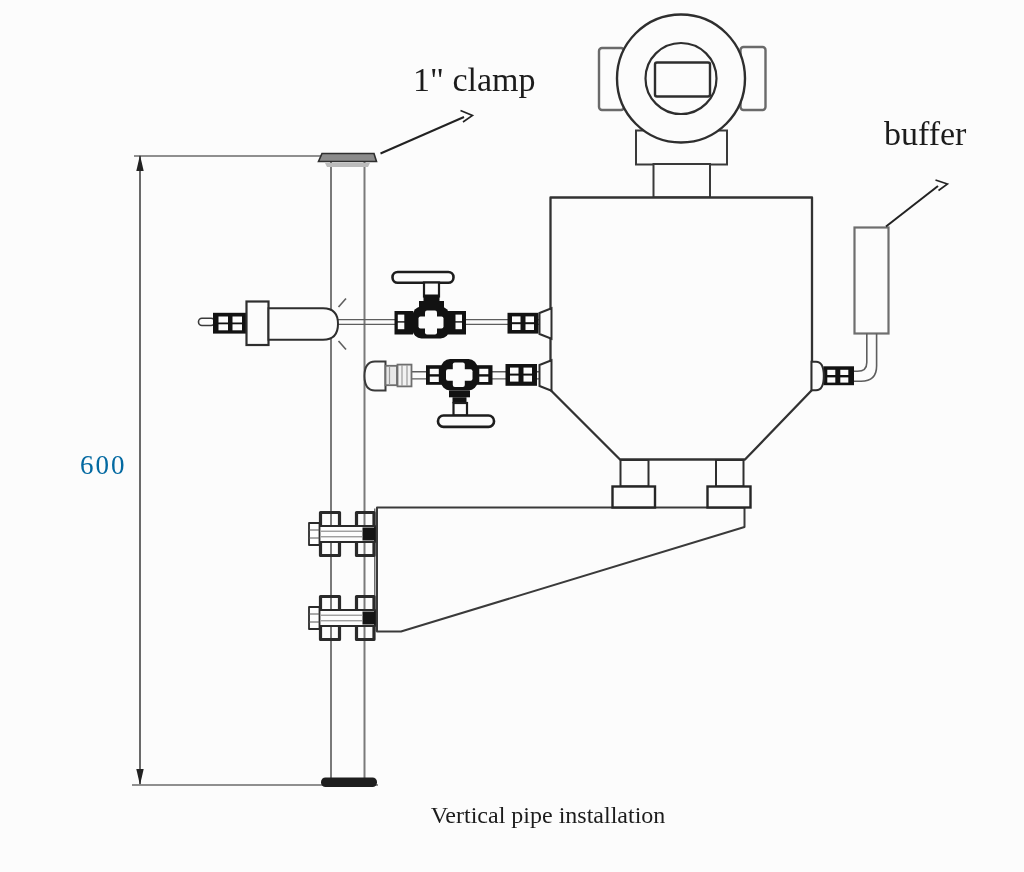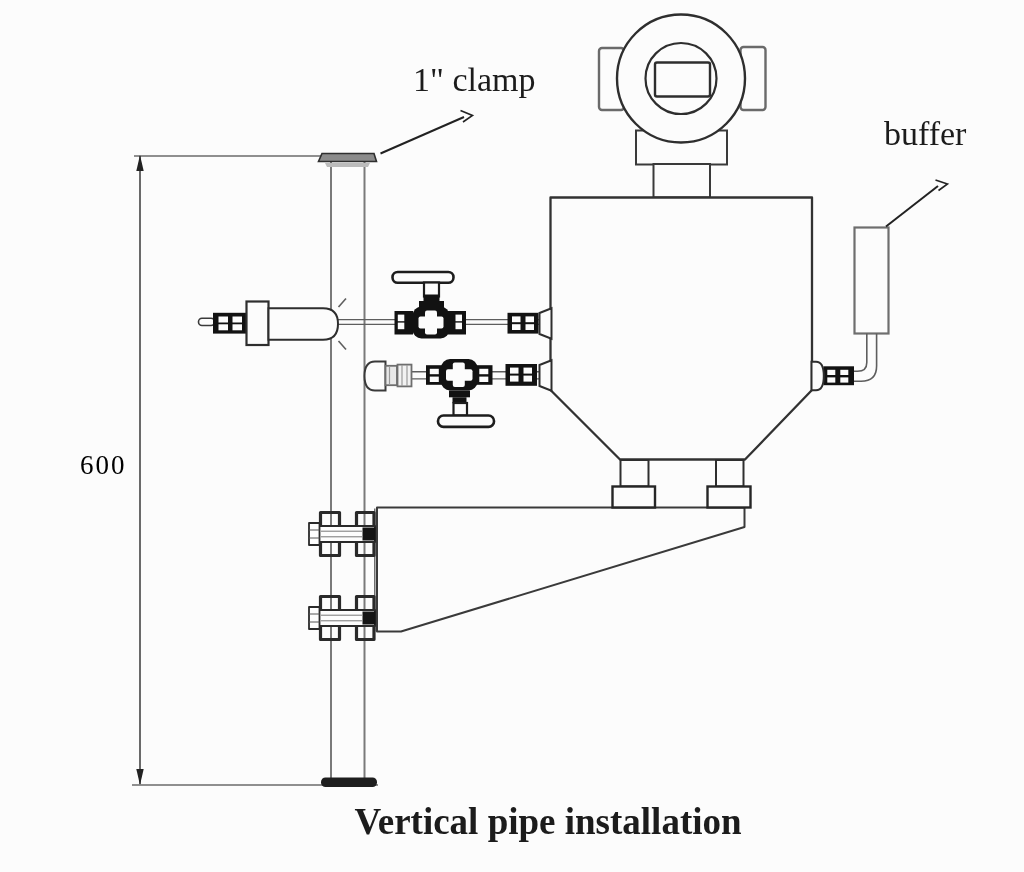--- a/index.html
+++ b/index.html
@@ -12,22 +12,22 @@
   }
   #drawing{position:absolute;left:0;top:0;}
   .label{
     position:absolute;
     color:#1c1c1c;
     white-space:nowrap;
     line-height:1;
   }
   .label-clamp{left:413px;top:63px;font-size:34px;}
   .label-buffer{left:884px;top:117px;font-size:34px;}
-  .label-dim{left:80px;top:452px;font-size:27px;color:#000000;letter-spacing:2px;}
-  .label-caption{left:548px;top:803px;font-size:37px;transform:translateX(-50%);font-weight:bold;}
+  .label-dim{left:80px;top:452px;font-size:27px;color:#0369a1;letter-spacing:2px;}
+  .label-caption{left:548px;top:803px;font-size:24px;transform:translateX(-50%);}
 </style>
 </head>
 <body>
 
 <div id="canvas">
 
 <svg id="drawing" width="1024" height="872" viewBox="0 0 1024 872">
 
   <g>
     <line x1="134" y1="156" x2="321" y2="156" stroke="#6b6b6b" stroke-width="1.4"></line>

